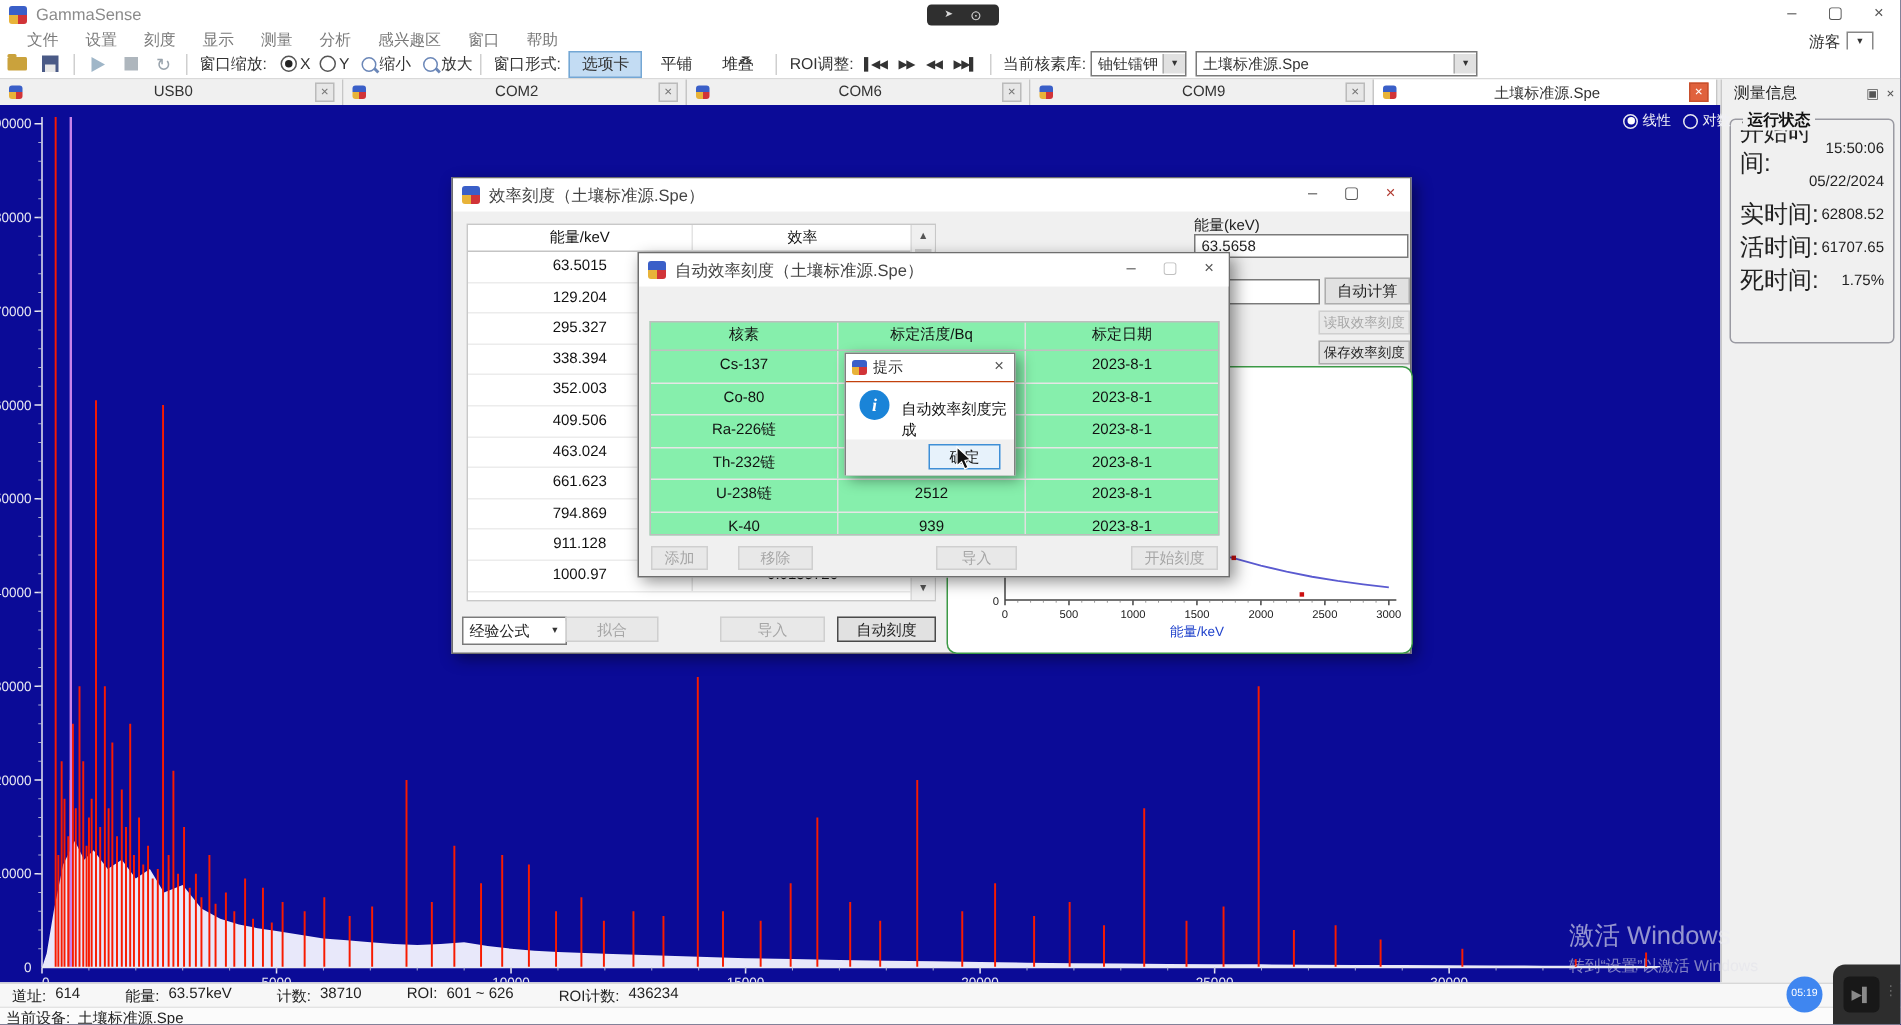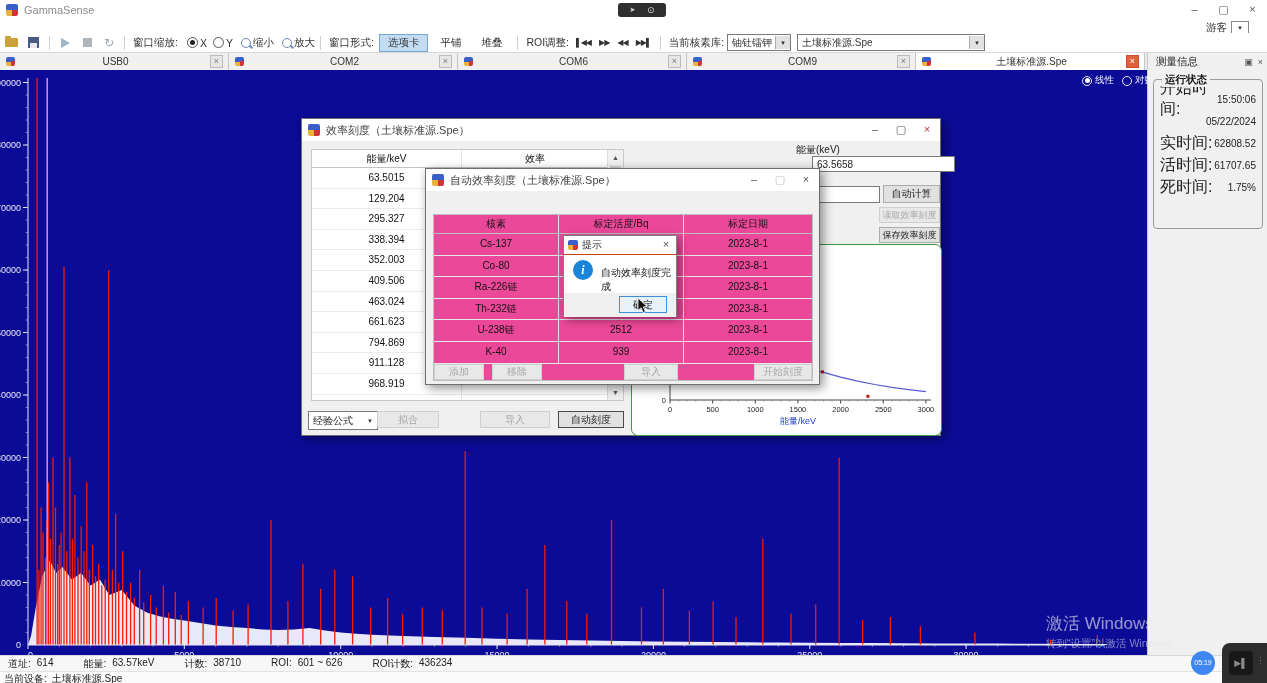--- a/index.html
+++ b/index.html
@@ -87,21 +87,21 @@
   .et-c1,.et-c2{font-size:10px;color:#111;text-align:center;line-height:19.6px;}
   .et-c1,.et-h.h1{width:150px;border-right:1px solid #e4e4e4;box-sizing:border-box;}
   .et-c2,.et-h.h2{width:146px;}
   .et-sb{position:absolute;right:0;top:0;width:16px;height:100%;background:#f0f0f0;border-left:1px solid #dcdcdc;box-sizing:border-box;}
   .et-sb .arr{position:absolute;left:0;width:100%;height:15px;text-align:center;font-size:7px;color:#555;line-height:15px;background:#f0f0f0;}
   .et-sb .thumb{position:absolute;left:2px;top:16px;width:11px;height:52px;background:#cdcdcd;}
   
   .chart-frame{position:absolute;left:329px;top:125px;width:309px;height:190px;background:#fff;
     border:1.5px solid #3c9a46;border-radius:7px;}
   
-  .at{position:absolute;left:7px;top:45px;width:380px;height:167px;background:#ec4899;border:1px solid #bdbdbd;box-sizing:border-box;overflow:hidden;}
+  .at{position:absolute;left:7px;top:45px;width:380px;height:143px;background:#86efac;border:1px solid #bdbdbd;box-sizing:border-box;overflow:hidden;}
   .at-head{display:flex;height:18px;border-bottom:1px solid #c0c0c0;}
   .at-h{font-size:10px;color:#111;text-align:center;line-height:18px;box-sizing:border-box;}
   .at-row{display:flex;height:20.6px;border-bottom:1px solid #e6e6e6;}
   .at-c{font-size:10px;color:#111;text-align:center;line-height:20.6px;box-sizing:border-box;}
   .at-c0,.at-h.h0{width:125px;border-right:1px solid #e0e0e0;}
   .at-c1,.at-h.h1{width:125px;border-right:1px solid #e0e0e0;}
   .at-c2,.at-h.h2{width:128px;}
   .dlg2-heading{position:absolute;left:0;top:24px;width:100%;text-align:center;font-size:15px;font-weight:bold;color:#000;letter-spacing:2px;}
   
   .msgbox{background:#fff;border:1px solid #808080;box-shadow:3px 3px 9px rgba(0,0,0,.4);box-sizing:border-box;}
@@ -145,20 +145,33 @@
       <span style="font-size:7px;">➤</span>
       <span>⊙</span>
     </div>
     <div class="win-btns">
       <span class="win-btn">–</span>
       <span class="win-btn">▢</span>
       <span class="win-btn">×</span>
     </div>
   </div>
 
+  <div class="abs menubar">
+    <span style="display:flex;">
+        <span class="menu-item">文件</span>
+        <span class="menu-item">设置</span>
+        <span class="menu-item">刻度</span>
+        <span class="menu-item">显示</span>
+        <span class="menu-item">测量</span>
+        <span class="menu-item">分析</span>
+        <span class="menu-item">感兴趣区</span>
+        <span class="menu-item">窗口</span>
+        <span class="menu-item">帮助</span>
+      </span>
+  </div>
   <div class="user-box">
     <span>游客</span>
     <span class="user-dd"><span>▾</span></span>
   </div>
 
   <div class="abs toolbar">
     <span class="folder"></span>
     <span class="floppy"></span>
     <span class="tb-sep"></span>
     <span class="play-tri"></span>
@@ -519,36 +532,32 @@
           </div>
           <div class="et-row">
             <div class="et-c1">794.869</div>
             <div class="et-c2"></div>
           </div>
           <div class="et-row">
             <div class="et-c1">911.128</div>
             <div class="et-c2"></div>
           </div>
           <div class="et-row">
-            <div class="et-c1">968.919</div>
-            <div class="et-c2"></div>
-          </div>
-          <div class="et-row">
             <div class="et-c1">1000.97</div>
             <div class="et-c2">0.0153726</div>
           </div>
         </div>
       <div class="et-sb">
         <span class="arr" style="top:0;">▲</span>
         <span class="thumb"></span>
         <span class="arr" style="bottom:0;">▼</span>
       </div>
     </div>
     <span class="abs" style="left:494px;top:24px;font-size:10px;">能量(keV)</span>
-    <span class="inputbox" style="left:494px;top:37px;width:143px;height:16px;margin-left:16px;">63.5658</span>
+    <span class="inputbox" style="left:494px;top:37px;width:143px;height:16px;">63.5658</span>
     <span class="inputbox" style="left:494px;top:67px;width:84px;height:17px;"></span>
     <span class="w-btn" style="left:581px;top:66px;width:57px;height:18px;">自动计算</span>
     <span class="w-btn dis" style="left:577px;top:88px;width:61px;height:16px;font-size:9px;">读取效率刻度</span>
     <span class="w-btn" style="left:577px;top:108px;width:61px;height:16px;font-size:9px;">保存效率刻度</span>
     <div class="chart-frame">
       <svg id="eff-chart-svg" width="306" height="187">
           <line x1="38" y1="8" x2="38" y2="155" stroke="#444"></line>
           <line x1="38" y1="155" x2="298.9" y2="155" stroke="#444"></line>
           <line x1="38" y1="155" x2="38" y2="158.5" stroke="#444"></line>
           <text x="38" y="167" text-anchor="middle" fill="#222" font-size="7.5">0</text>
@@ -651,21 +660,21 @@
             <div class="at-c at-c1">2512</div>
             <div class="at-c at-c2">2023-8-1</div>
           </div>
           <div class="at-row">
             <div class="at-c at-c0">K-40</div>
             <div class="at-c at-c1">939</div>
             <div class="at-c at-c2">2023-8-1</div>
           </div>
         </div>
     </div>
-    <span class="w-btn dis" style="left:8px;top:195px;width:50px;height:16px;">添加</span>
+    <span class="w-btn dis" style="left:8px;top:195px;width:38px;height:16px;">添加</span>
     <span class="w-btn dis" style="left:66px;top:195px;width:50px;height:16px;">移除</span>
     <span class="w-btn dis" style="left:198px;top:195px;width:54px;height:16px;">导入</span>
     <span class="w-btn dis" style="left:328px;top:195px;width:58px;height:16px;">开始刻度</span>
   </div>
 
   <div class="abs msgbox" style="left:563px;top:235px;width:114px;height:82px;z-index:30;">
     <div class="msg-titlebar">
       <span class="dlg-icon" style="width:10px;height:10px;margin:0 4px;"></span>
       <span class="msg-title">提示</span>
       <span class="dlg-btns">

